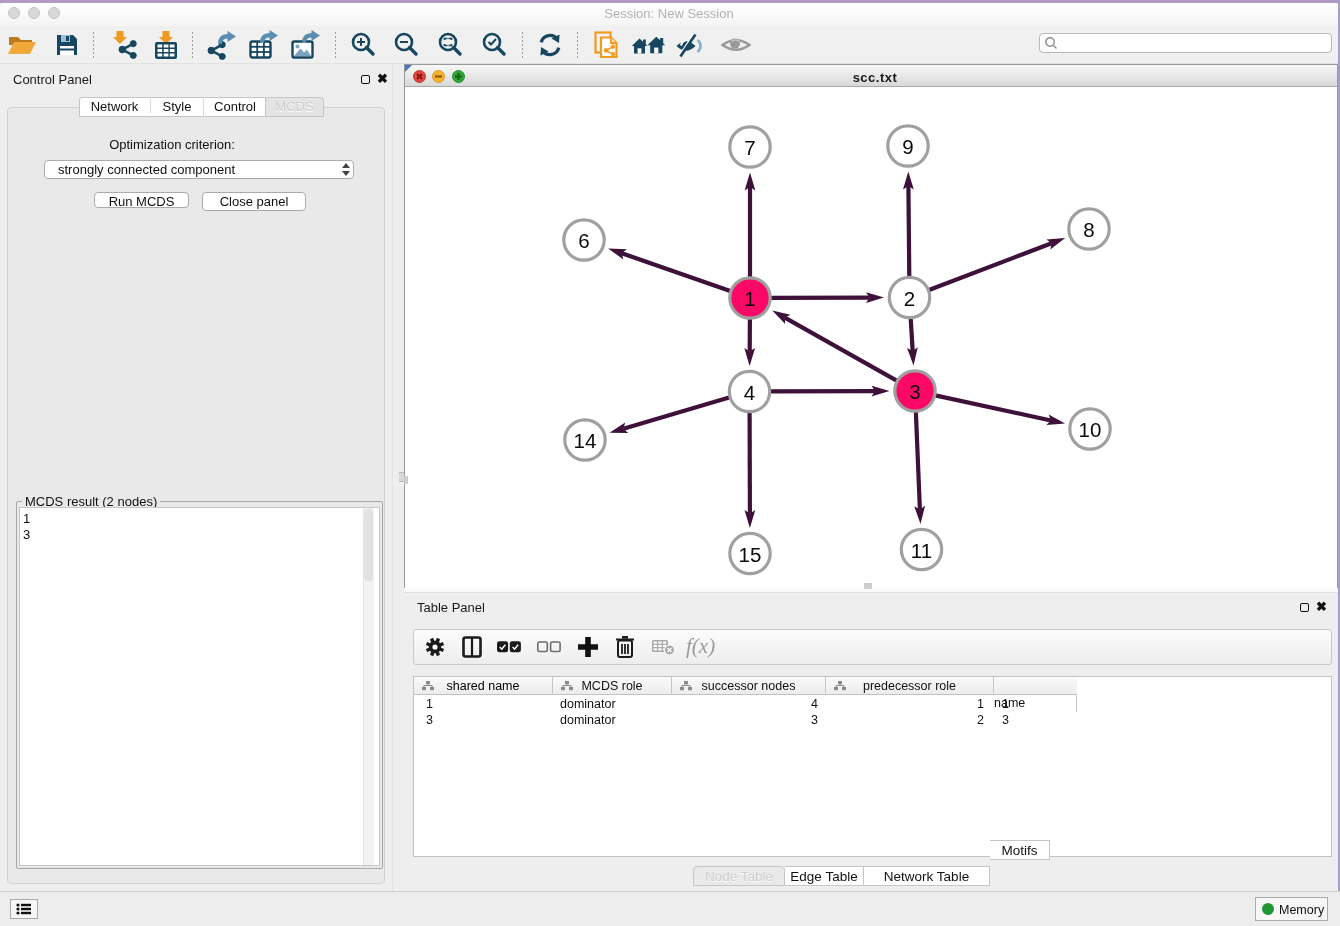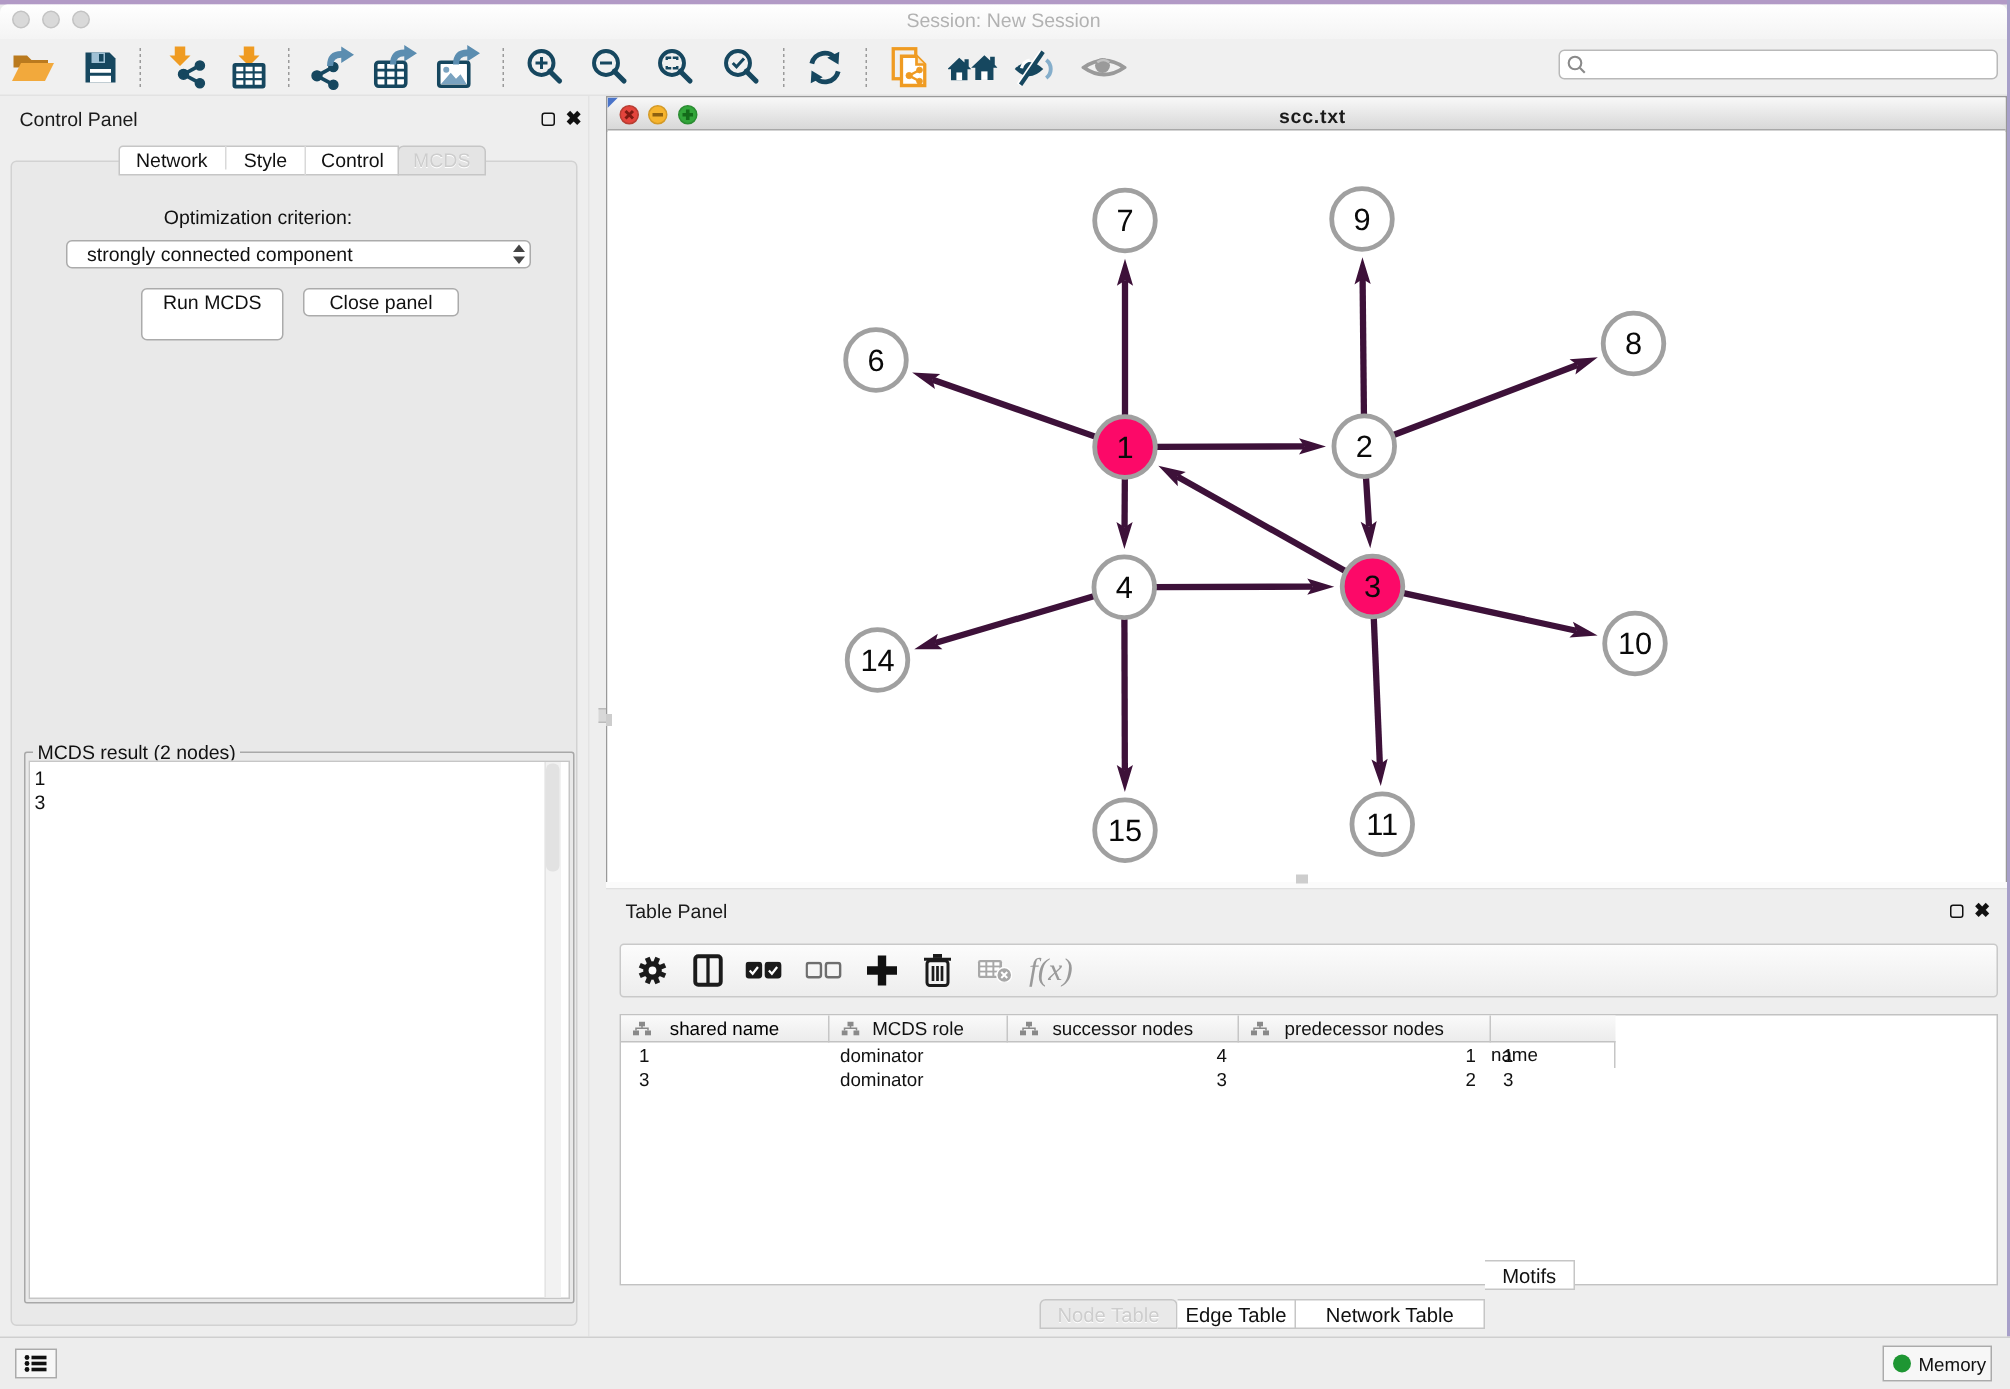--- a/index.html
+++ b/index.html
@@ -172,21 +172,21 @@
 <div class="abs" style="left:151px;top:97px;width:53px;height:20px;font-size:13px;color:#111;text-align:center;line-height:20px;border-right:1px solid #d9d9d9">Style</div>
 <div class="abs" style="left:204px;top:97px;width:62px;height:20px;font-size:13px;color:#111;text-align:center;line-height:20px;">Control</div>
 <div class="abs" style="left:265px;top:97px;width:59px;height:20px;font-size:13px;color:#cdcdcd;text-shadow:0 1px 0 #fff;text-align:center;line-height:20px;">MCDS</div>
 
 <div class="abs" style="left:7px;top:137px;width:330px;height:15px;text-align:center;font-size:13px;color:#111;">Optimization criterion:</div>
 <div class="abs" style="left:44px;top:160px;width:310px;height:19px;background:#fff;border:1px solid #ababab;border-radius:4px;font-size:13px;line-height:17px;padding-left:13px;color:#111;">strongly connected component</div>
 <svg class="abs" style="left:340px;top:162px" width="12" height="15">
     <path d="M6,1 L10,6 L2,6 z" fill="#444"></path>
     <path d="M6,14 L10,9 L2,9 z" fill="#444"></path>
   </svg>
-<div class="abs" style="left:94px;top:192px;width:95px;height:35px;background:#fff;border:1px solid #ababab;border-radius:4px;font-size:13px;text-align:center;line-height:17px;color:#111;">Run MCDS</div>
+<div class="abs" style="left:94px;top:192px;width:95px;height:16px;background:#fff;border:1px solid #ababab;border-radius:4px;font-size:13px;text-align:center;line-height:17px;color:#111;">Run MCDS</div>
 <div class="abs" style="left:202px;top:192px;width:104px;height:19px;background:#fff;border:1px solid #ababab;border-radius:4px;font-size:13px;text-align:center;line-height:17px;color:#111;">Close panel</div>
 
 <div class="abs" style="left:16px;top:501px;width:367px;height:368px;border:1px solid #a8a8a8;border-radius:2px;"></div>
 <div class="abs" style="left:22px;top:494px;font-size:13px;color:#111;background:#e9e9e9;padding:0 3px;">MCDS result (2 nodes)</div>
 <div class="abs" style="left:19px;top:507px;width:361px;height:359px;background:#fff;border:1px solid #c6c6c6;"></div>
 <div class="abs" style="left:363px;top:508px;width:11px;height:357px;background:#f2f2f2;border-left:1px solid #e4e4e4;"></div>
 <div class="abs" style="left:364px;top:509px;width:9px;height:72px;background:#e2e2e2;border-radius:4px;"></div>
 <div class="abs" style="left:23px;top:511px;font-size:13px;line-height:16px;color:#111;">1<br>3</div>
 
 <div class="abs" style="left:392px;top:64px;width:1px;height:827px;background:#e3e3e3;"></div>
@@ -352,21 +352,21 @@
   </svg>
 <div class="abs" style="left:672px;top:677px;width:154px;height:18px;border-right:1px solid #c6c6c6;font-size:12.5px;color:#111;text-align:center;line-height:18px;">successor nodes</div>
 <svg class="abs" style="left:680px;top:681px" width="12" height="10">
     <g fill="#8a8a8a">
       <rect x="4" y="0" width="4" height="3.2"></rect>
       <rect x="0" y="6" width="4" height="3.2"></rect>
       <rect x="8" y="6" width="4" height="3.2"></rect>
       <path d="M6,3 v2 M2,6 v-1.5 h8 V6" stroke="#8a8a8a" stroke-width="1" fill="none"></path>
     </g>
   </svg>
-<div class="abs" style="left:826px;top:677px;width:168px;height:18px;border-right:1px solid #c6c6c6;font-size:12.5px;color:#111;text-align:center;line-height:18px;">predecessor nodes</div>
+<div class="abs" style="left:826px;top:677px;width:168px;height:18px;border-right:1px solid #c6c6c6;font-size:12.5px;color:#111;text-align:center;line-height:18px;">predecessor role</div>
 <svg class="abs" style="left:834px;top:681px" width="12" height="10">
     <g fill="#8a8a8a">
       <rect x="4" y="0" width="4" height="3.2"></rect>
       <rect x="0" y="6" width="4" height="3.2"></rect>
       <rect x="8" y="6" width="4" height="3.2"></rect>
       <path d="M6,3 v2 M2,6 v-1.5 h8 V6" stroke="#8a8a8a" stroke-width="1" fill="none"></path>
     </g>
   </svg>
 <div class="abs" style="left:994px;top:658px;width:83px;height:18px;border-right:1px solid #c6c6c6;font-size:12.5px;color:#111;text-align:left;line-height:18px;margin-top:36px;">name</div>
 

